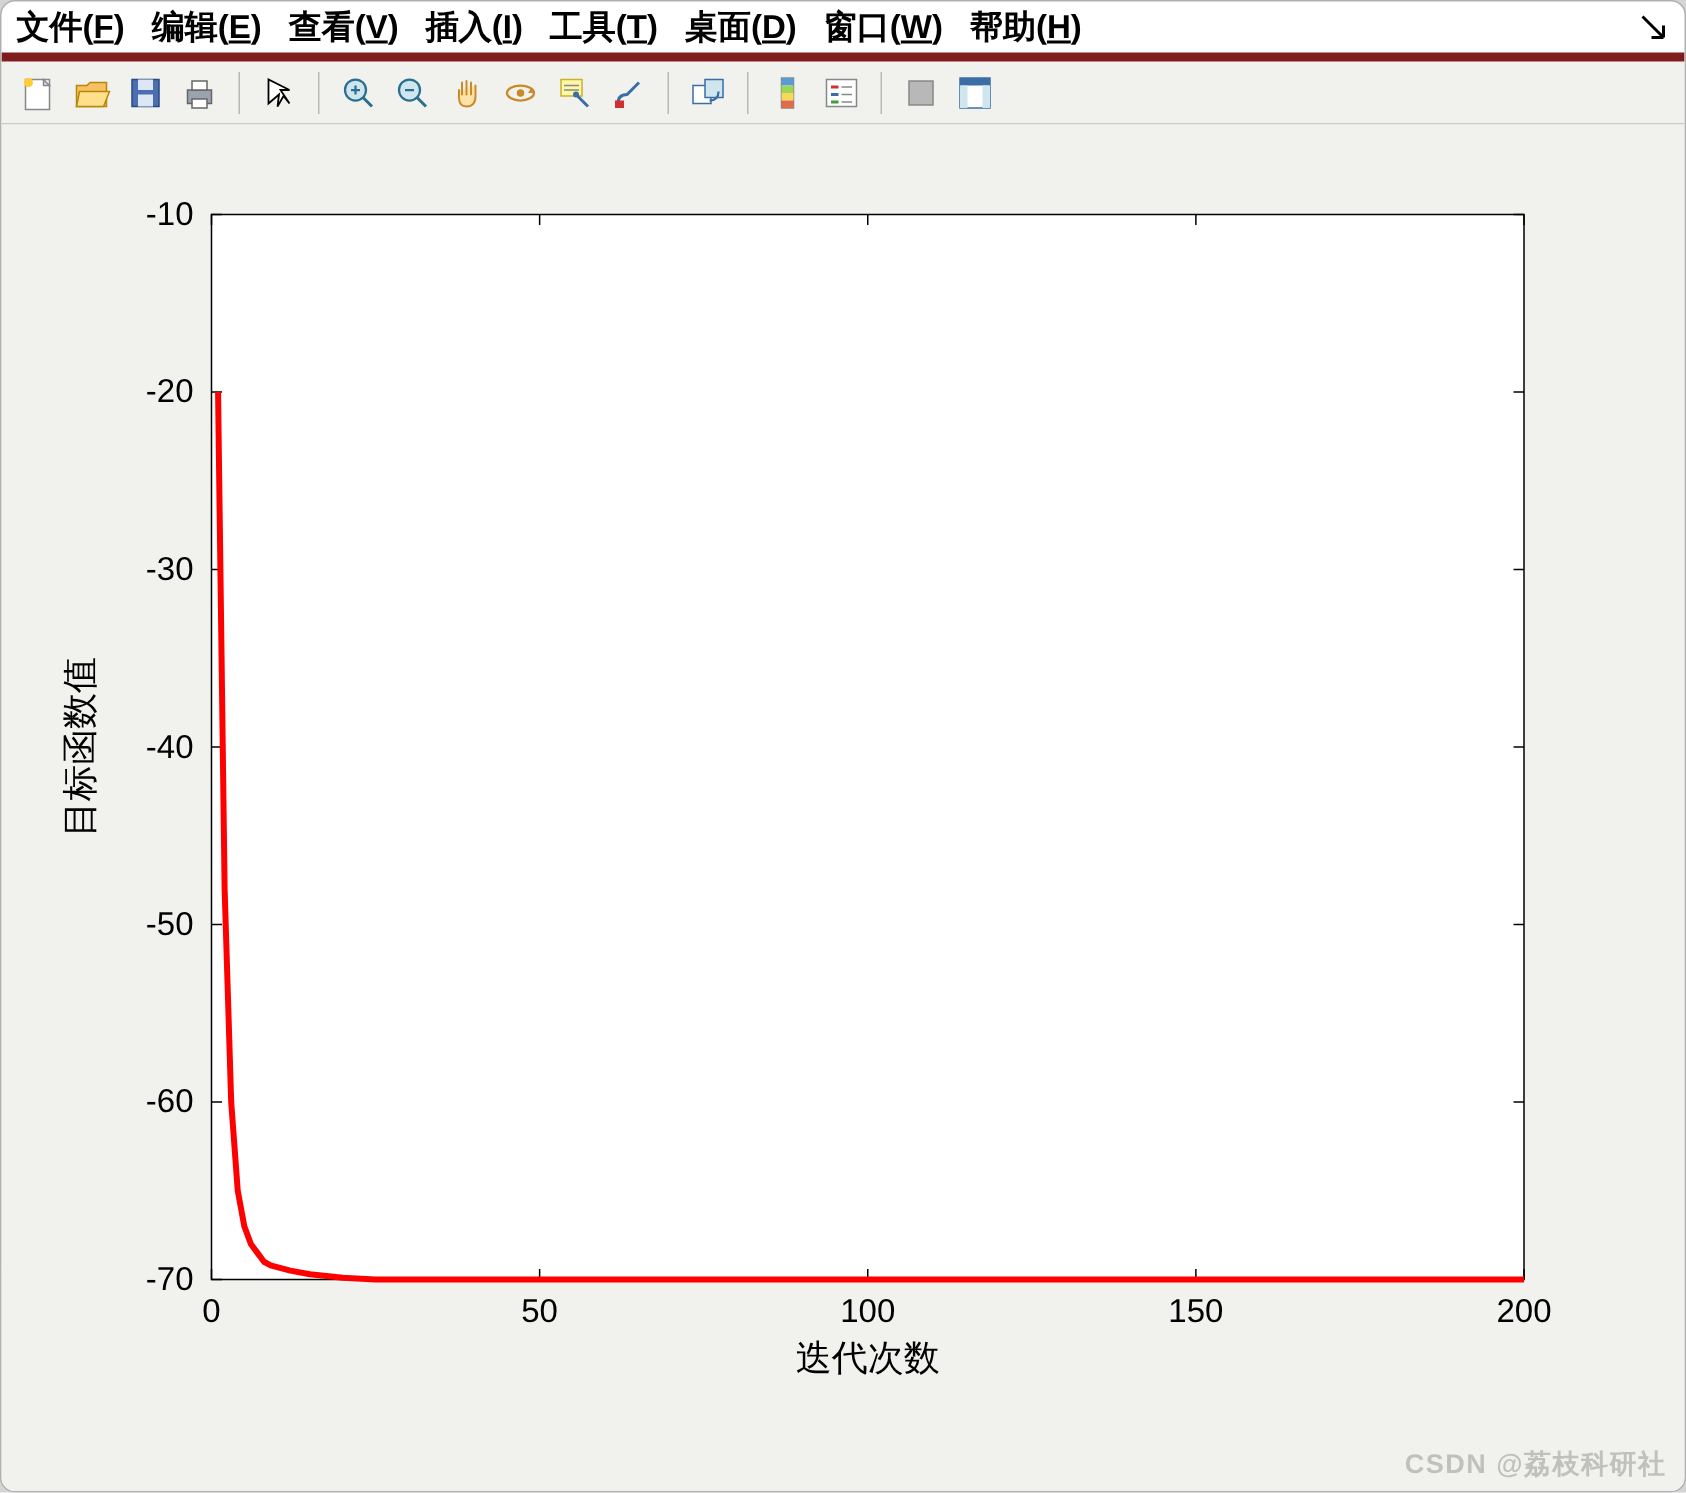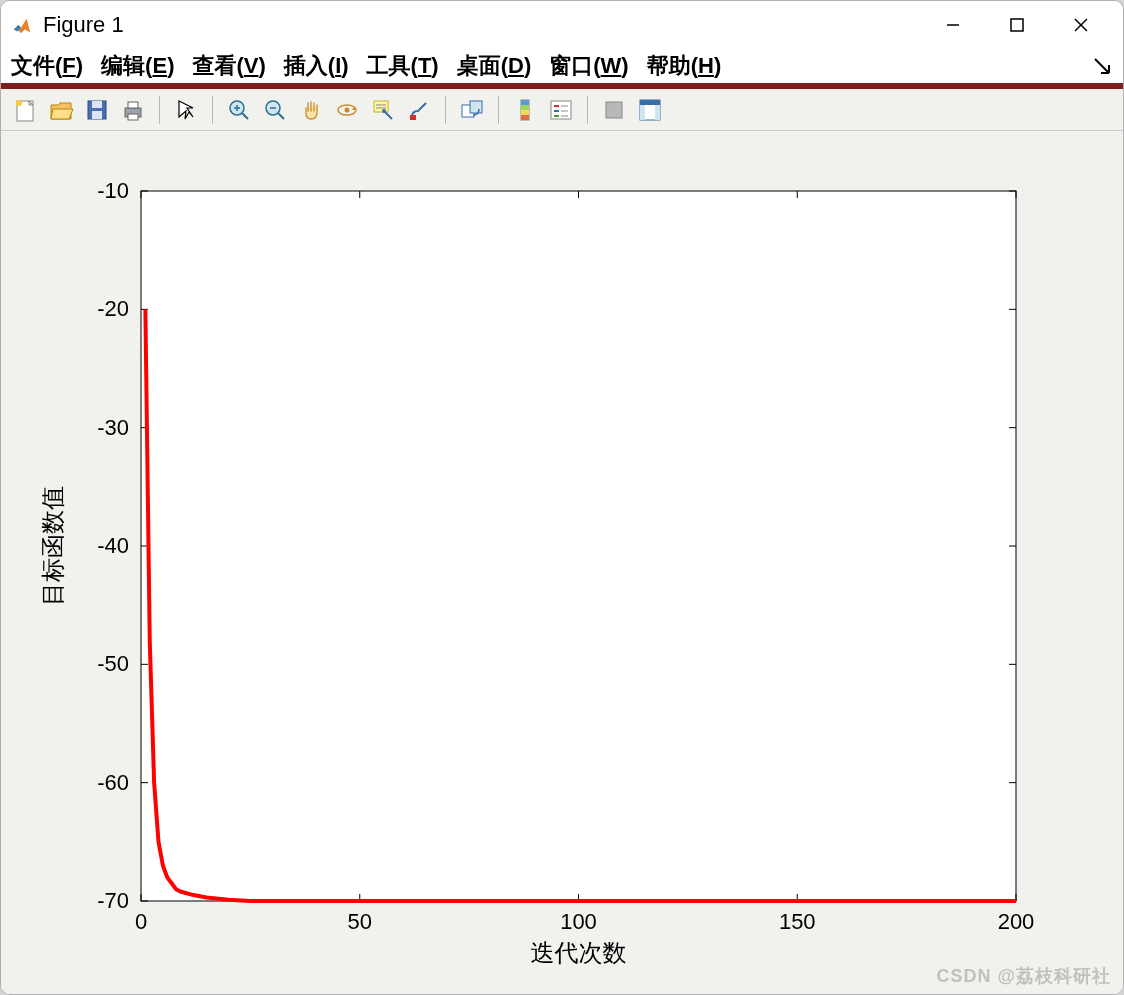--- a/index.html
+++ b/index.html
@@ -97,47 +97,20 @@
     letter-spacing: 1px;
     font-weight: bold;
   }
   svg { display: block; }
 </style>
 </head>
 <body>
 
 <div class="window">
 
-  <div class="titlebar">
-    <span class="app-icon">
-      <svg viewBox="0 0 24 24" width="22" height="22">
-        <path d="M3 17 L8 12 L11 15 L17 5 L21 20 L15 17 L11 21 L7 17 Z" fill="#e9842b"></path>
-        <path d="M3 17 L8 12 L11 15 L7 19 Z" fill="#3b7db8"></path>
-      </svg>
-    </span>
-    <span>Figure 1</span>
-    <div class="window-controls">
-      <div class="winbtn">
-        <svg width="16" height="16">
-            <line x1="2" y1="8" x2="14" y2="8" stroke="#000" stroke-width="1.5"></line>
-          </svg>
-      </div>
-      <div class="winbtn">
-        <svg width="16" height="16">
-            <rect x="2" y="2" width="12" height="12" fill="none" stroke="#000" stroke-width="1.5"></rect>
-          </svg>
-      </div>
-      <div class="winbtn">
-        <svg width="16" height="16">
-            <line x1="2" y1="2" x2="14" y2="14" stroke="#000" stroke-width="1.5"></line>
-            <line x1="14" y1="2" x2="2" y2="14" stroke="#000" stroke-width="1.5"></line>
-          </svg>
-      </div>
-    </div>
-  </div>
 
   <div class="menubar">
     <span class="menu-item">文件(<span class="u">F</span>)</span>
     <span class="menu-item">编辑(<span class="u">E</span>)</span>
     <span class="menu-item">查看(<span class="u">V</span>)</span>
     <span class="menu-item">插入(<span class="u">I</span>)</span>
     <span class="menu-item">工具(<span class="u">T</span>)</span>
     <span class="menu-item">桌面(<span class="u">D</span>)</span>
     <span class="menu-item">窗口(<span class="u">W</span>)</span>
     <span class="menu-item">帮助(<span class="u">H</span>)</span>

